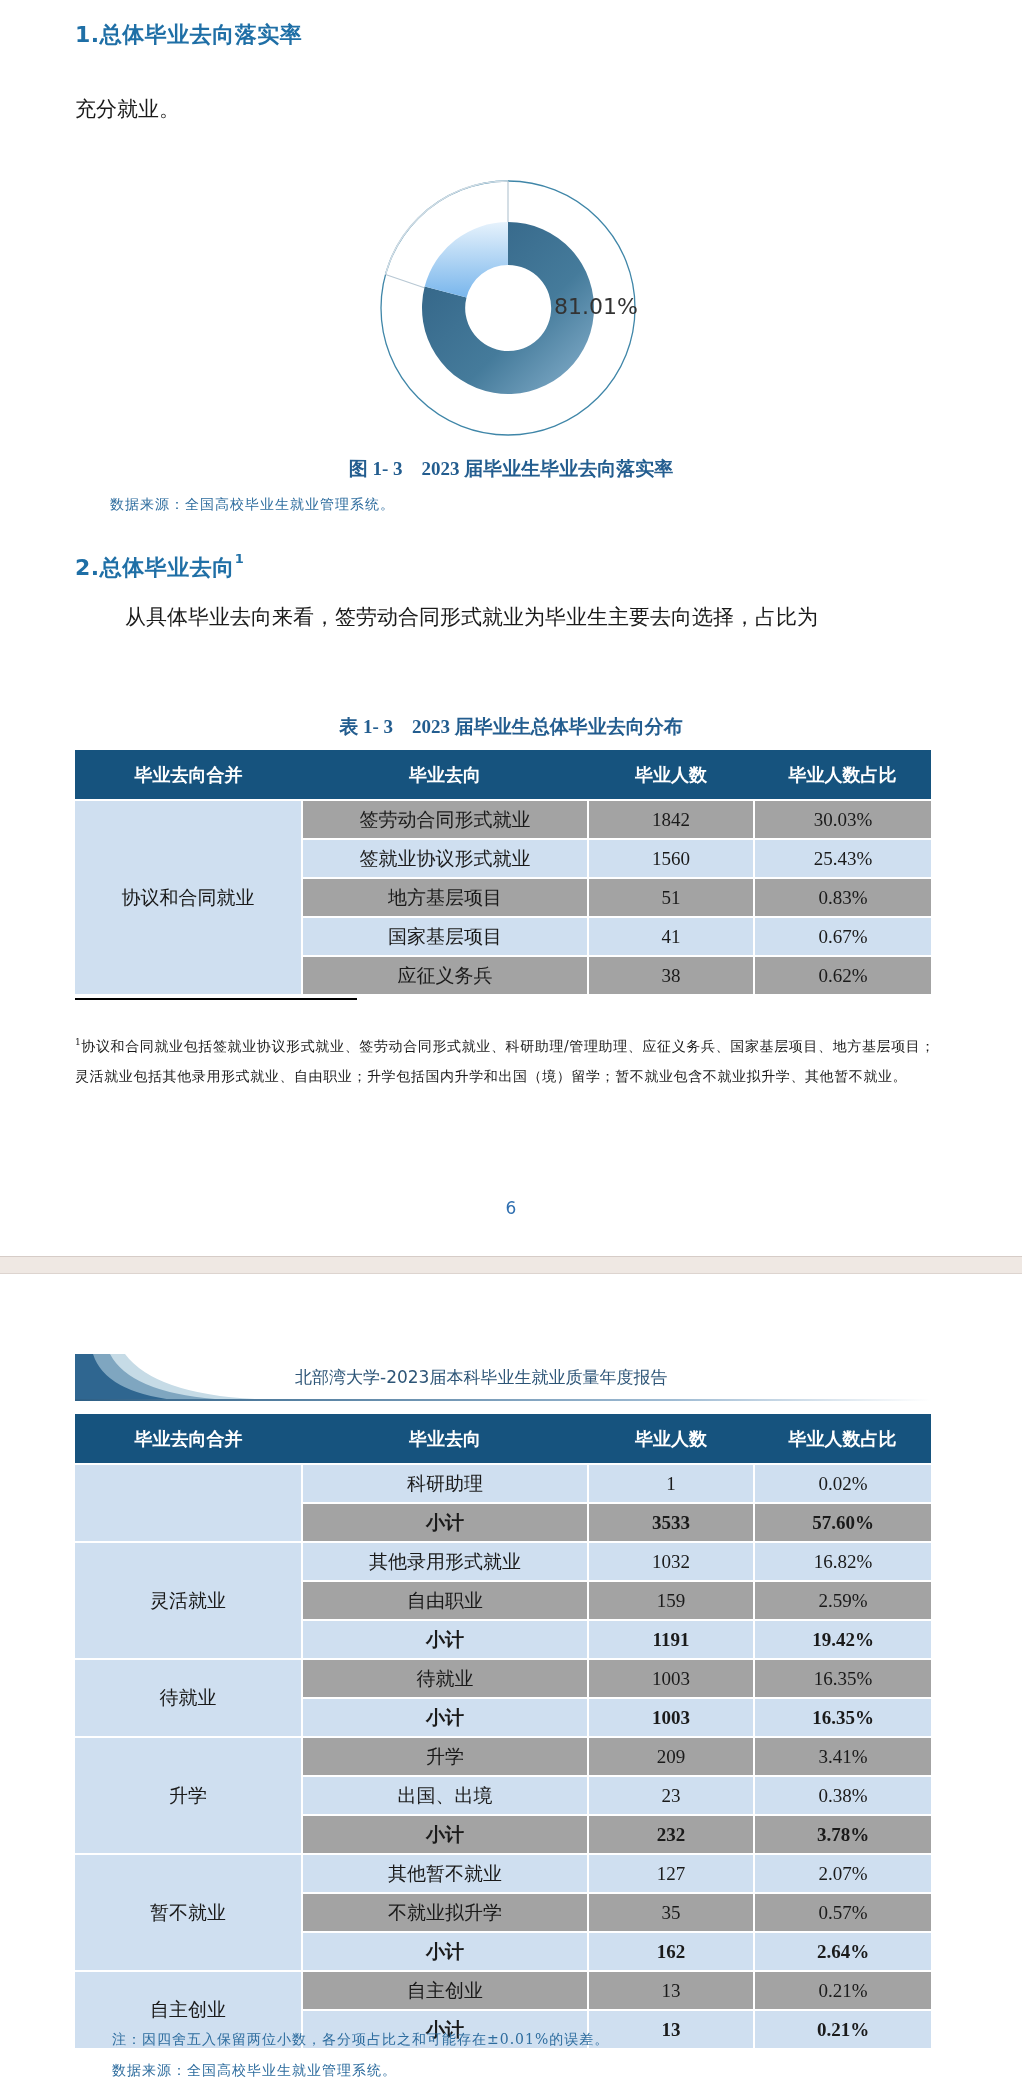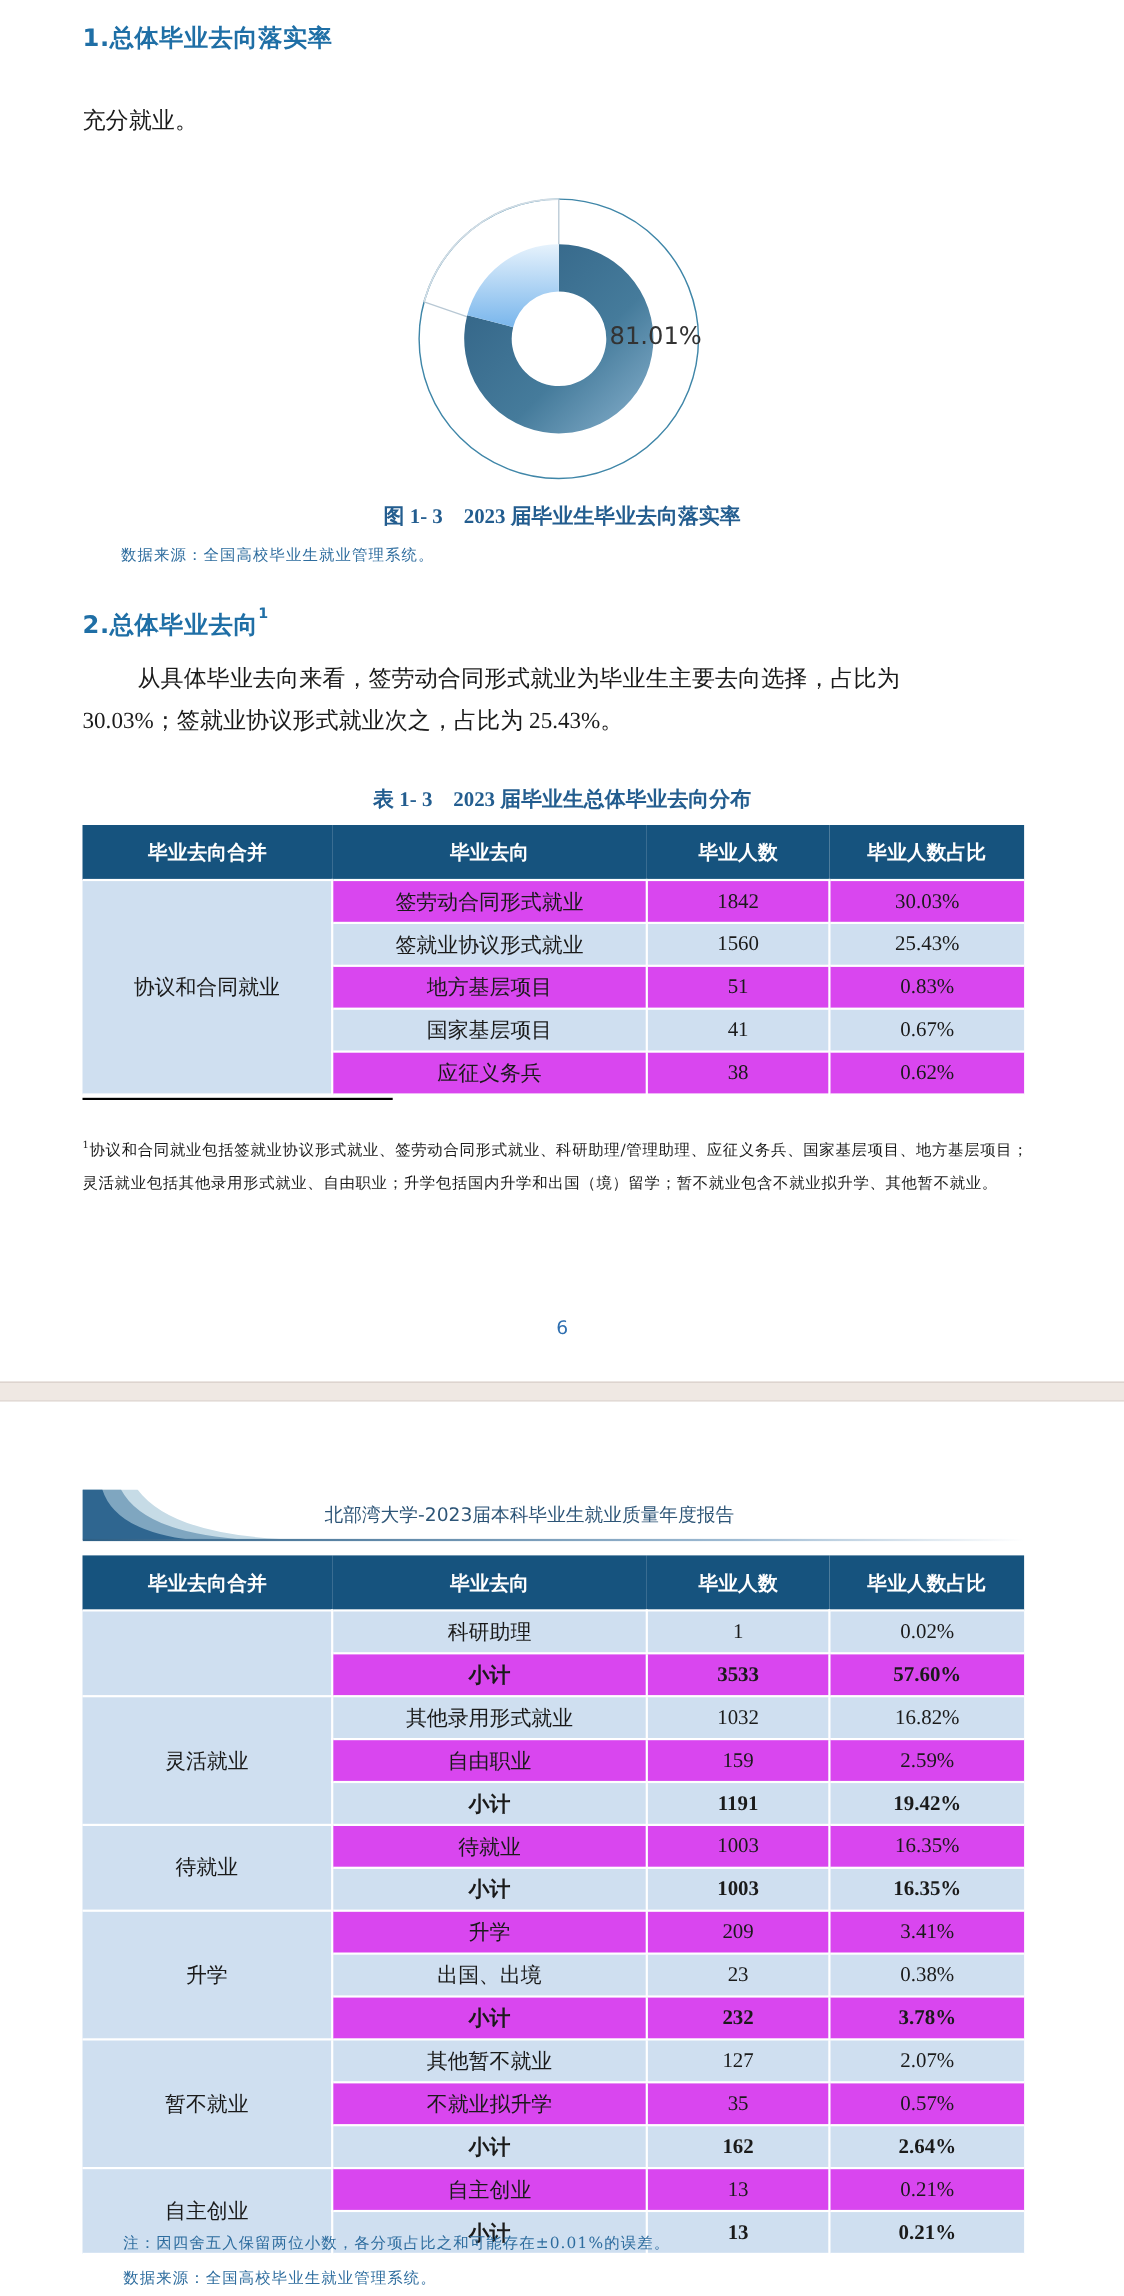--- a/index.html
+++ b/index.html
@@ -13,21 +13,21 @@
   .para .indent { display: inline-block; width: 50px; }
   .caption { left: 0; width: 1022px; text-align: center; font-weight: bold; color: #235d8f;
              font-size: 19px; font-family: "Liberation Serif", "DejaVu Serif", serif; }
   .source { left: 110px; font-size: 14px; color: #2d6c9e; font-family: "DejaVu Serif", serif; letter-spacing: 1px; }
   table.dt { position: absolute; left: 75px; width: 856px; border-collapse: collapse; table-layout: fixed; }
   table.dt th { background: #16537e; color: #ffffff; font-family: "DejaVu Sans", "Liberation Sans", sans-serif;
                 font-weight: bold; font-size: 18px; height: 49px; padding: 0; text-align: center; border: 0; }
   table.dt td { font-size: 19px; text-align: center; padding: 0; height: 37px; border: 2px solid #ffffff; }
   table.dt td.grp { background: #cfdff0; border-left: 0; }
   table.dt tr.blue td:not(.grp) { background: #cfdff0; margin-left: 22px; }
-  table.dt tr.white td:not(.grp) { background: #d946ef; }
+  table.dt tr.white td:not(.grp) { background: #a3a3a3; }
   table.dt tr.sub td:not(.grp) { font-weight: bold; }
   table.dt td:last-child { border-right: 0; }
   .fnline { left: 75px; top: 998px; width: 282px; height: 2px; background: #000; }
   .footnote { left: 75px; top: 1027px; width: 860px; font-size: 14px; line-height: 30px;
               font-family: "DejaVu Serif", serif; letter-spacing: 0.6px; text-align: justify; }
   .footnote sup { font-size: 9px; }
   .pageno { left: 0; width: 1022px; text-align: center; top: 1198px; color: #2f6fb0;
             font-family: "DejaVu Sans", sans-serif; font-size: 17px; }
   .pagegap { left: 0; top: 1256px; width: 1022px; height: 16px; background: #efe8e3;
              border-top: 1px solid #d6ccc7; border-bottom: 1px solid #ddd4cf; }
@@ -73,21 +73,20 @@
 
 <div class="abs caption" style="top:456px;">图 1- 3　2023 届毕业生毕业去向落实率</div>
 <div class="abs source" style="top:496px;">数据来源：全国高校毕业生就业管理系统。</div>
 
 <div class="abs h2" style="top:553px;">
   <span>2.总体毕业去向</span><sup>1</sup>
 </div>
 
 <div class="abs para" style="top:598px;">
   <span class="indent"></span><span>从具体毕业去向来看，签劳动合同形式就业为毕业生主要去向选择，占比为</span><br>
-  <span>30.03%；签就业协议形式就业次之，占比为 25.43%。</span>
 </div>
 
 <div class="abs caption" style="top:714px;">表 1- 3　2023 届毕业生总体毕业去向分布</div>
 
 <table class="dt" style="top:750px;">
   <colgroup>
       <col style="width:227px">
       <col style="width:286px">
       <col style="width:166px">
       <col style="width:177px">

